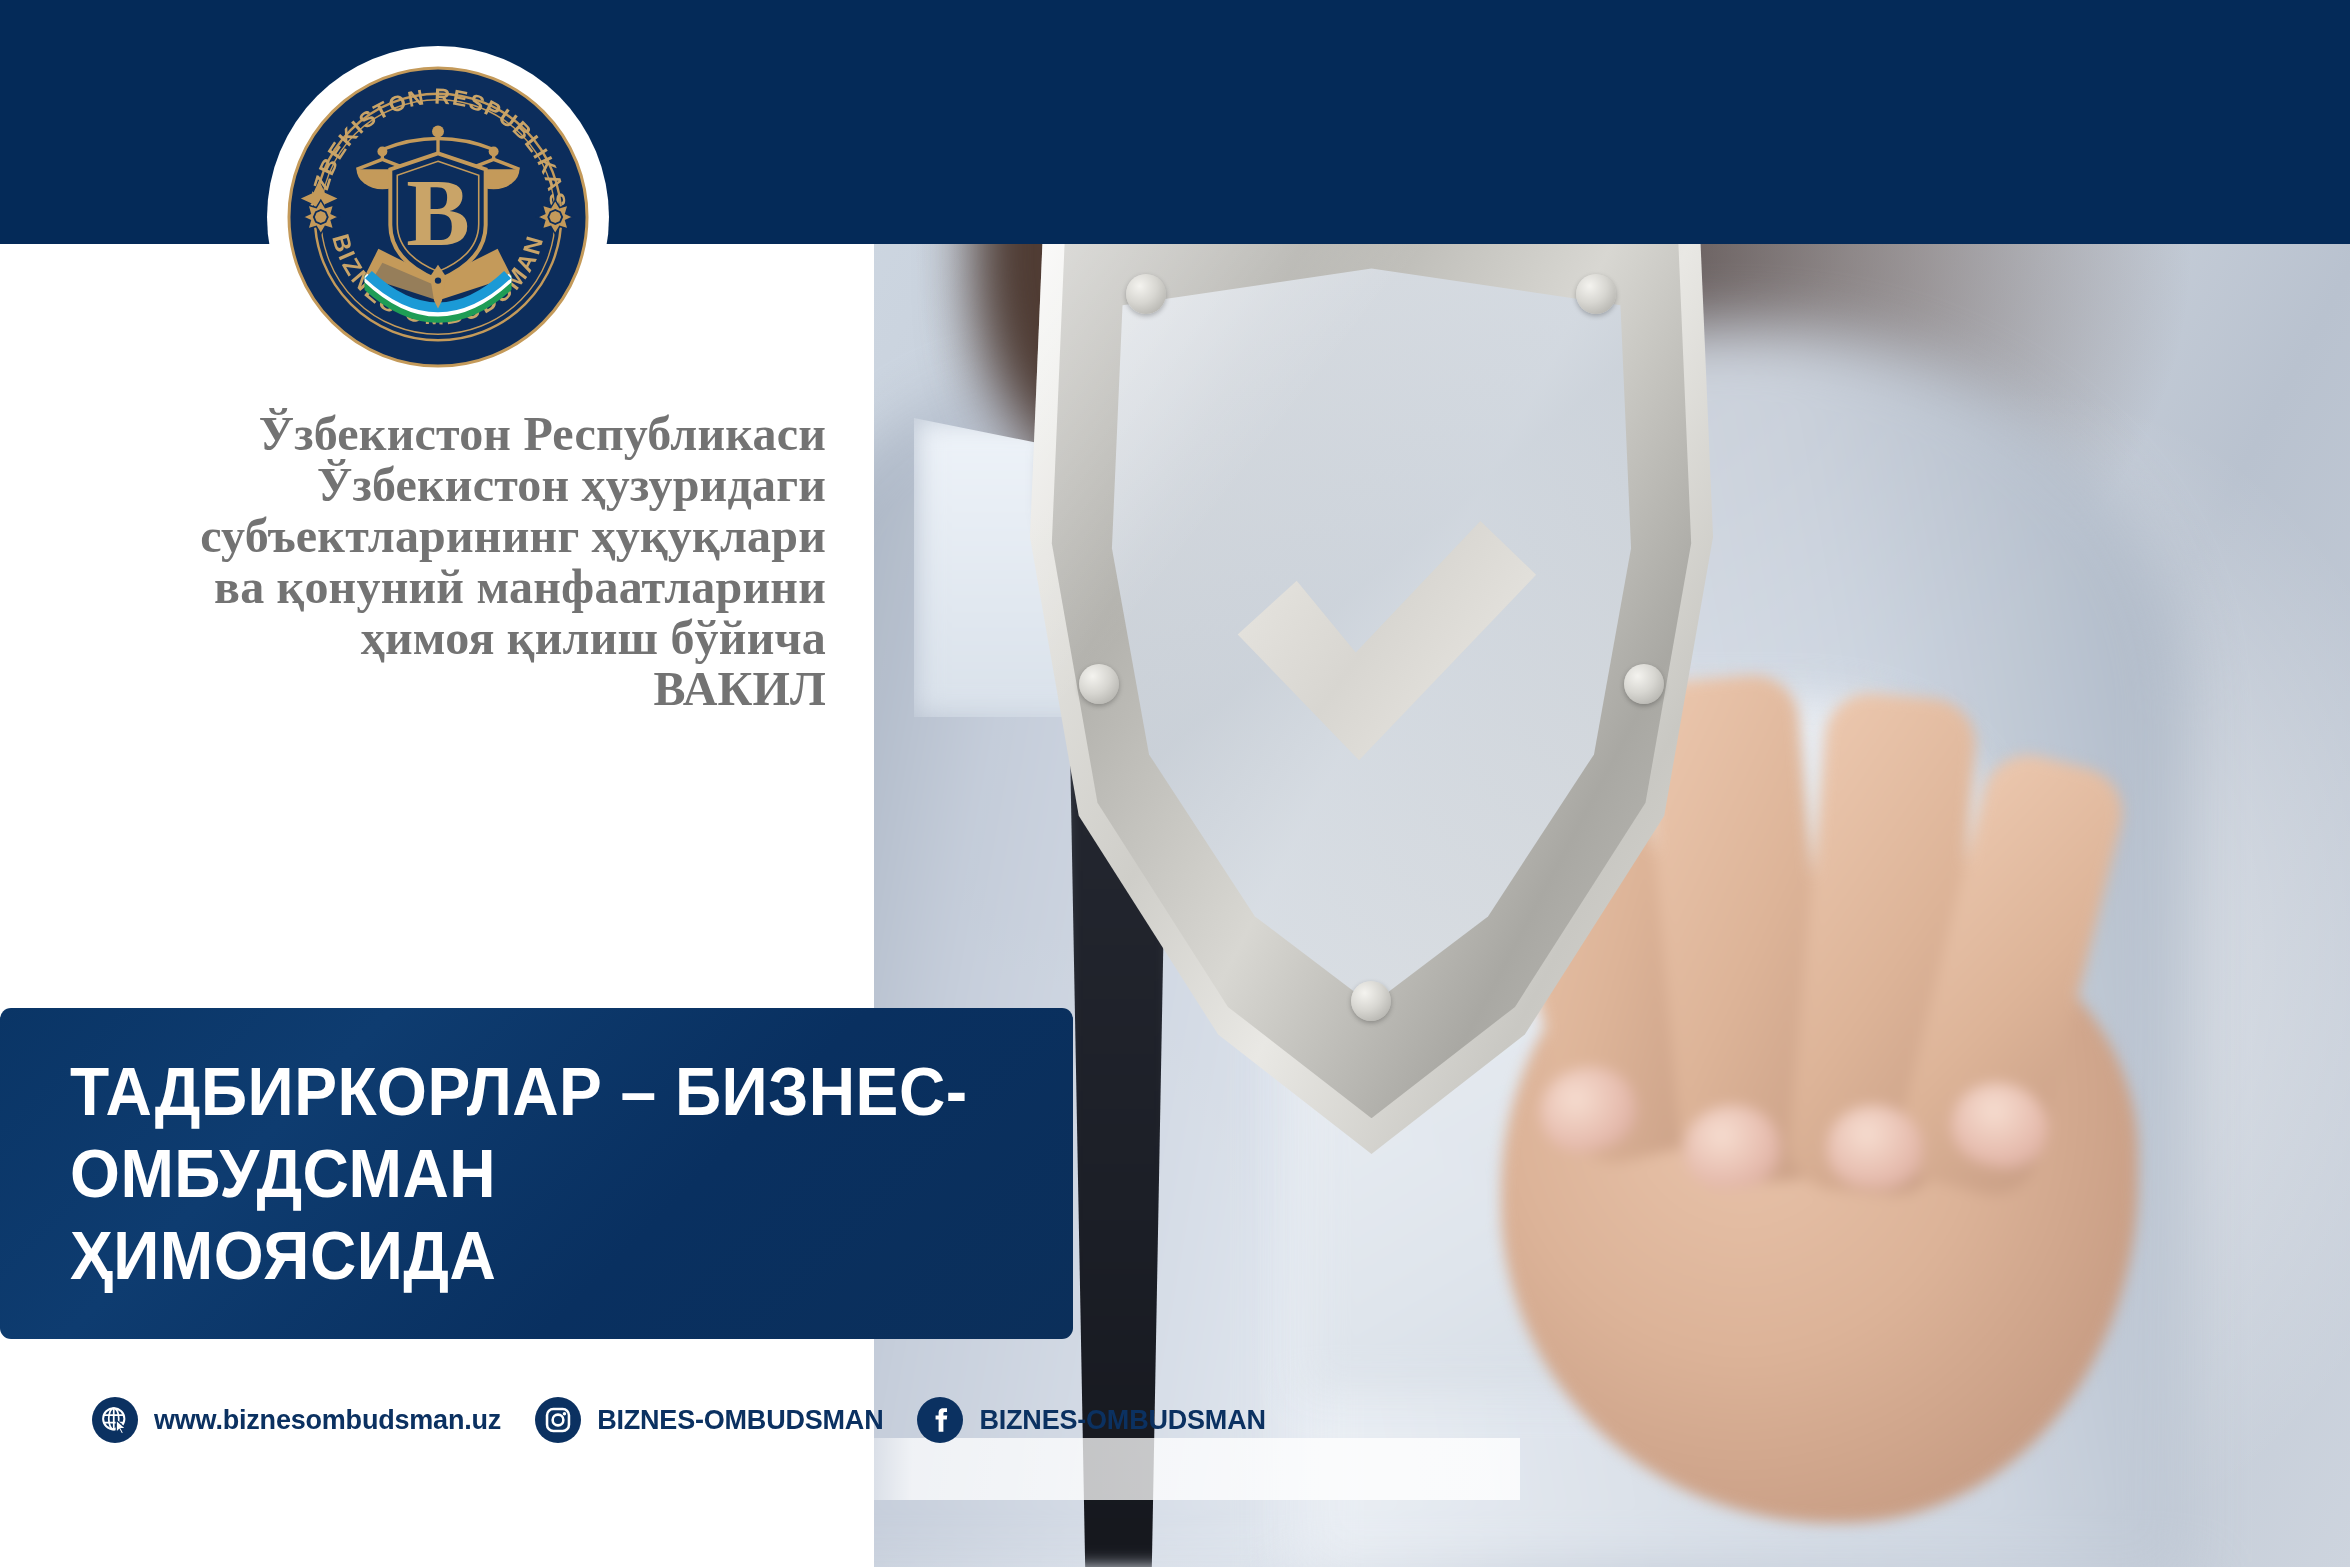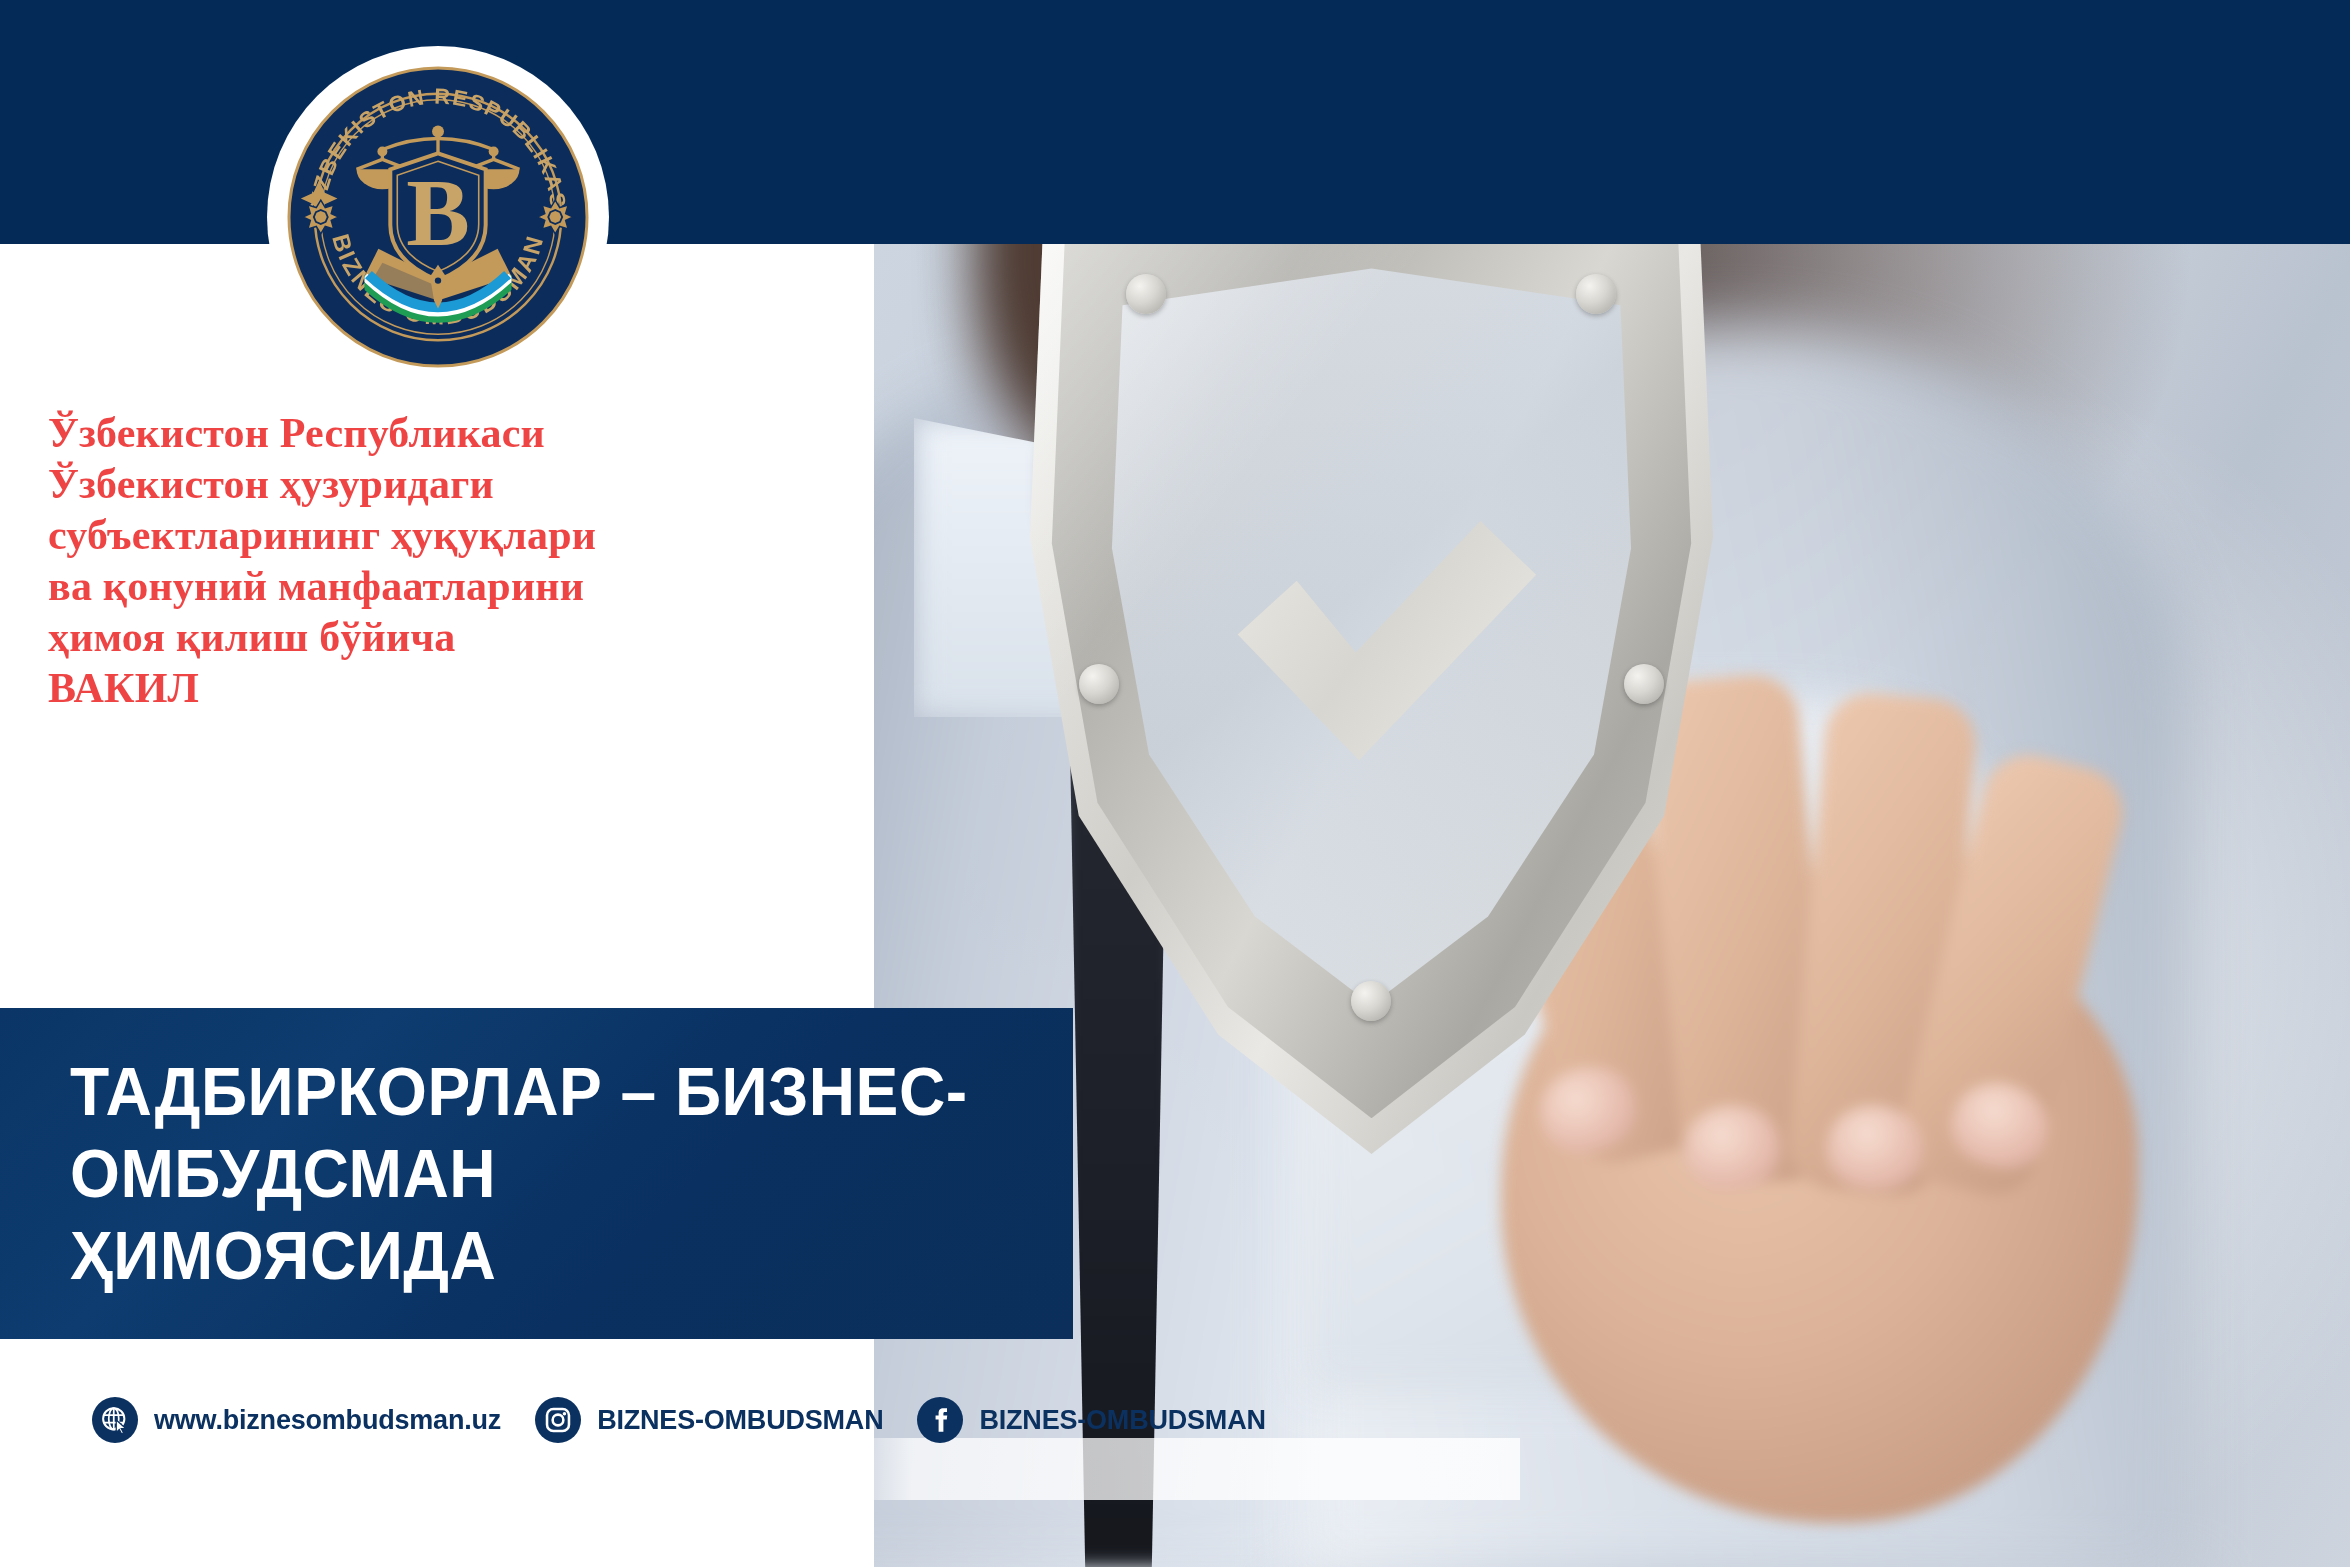--- a/index.html
+++ b/index.html
@@ -144,35 +144,35 @@
     position:absolute;left:0;top:244px;width:874px;height:1323px;background:#ffffff;
   }
 
   
   .emblem{position:absolute;left:287px;top:66px;width:302px;height:302px;}
   .emblem svg{display:block;width:302px;height:302px;}
 
   
   .org-text{
     position:absolute;left:48px;top:408px;width:778px;
-    text-align:left;
-    color:#ef4444;
+    text-align:right;
+    color:#737373;
     font-family:"Liberation Serif",serif;
     font-weight:700;
-    font-size:42px;
+    font-size:48px;
     line-height:51px;
     letter-spacing:0.2px;
   }
   .org-text div{white-space:nowrap;}
 
   
   .headline-banner{
     position:absolute;left:0;top:1008px;width:1073px;height:331px;
     background:linear-gradient(135deg,#0a3566 0%,#0e3c70 28%,#093060 62%,#0b2f5a 100%);
-    display:flex;align-items:center;
+    display:flex;align-items:center;border-radius:11px;
   }
   .headline{
     margin:0 0 0 70px;
     color:#ffffff;
     font-family:"Liberation Sans",sans-serif;
     font-weight:700;
     font-size:69px;
     line-height:82px;
     letter-spacing:0.5px;
     transform:scaleX(.93);

